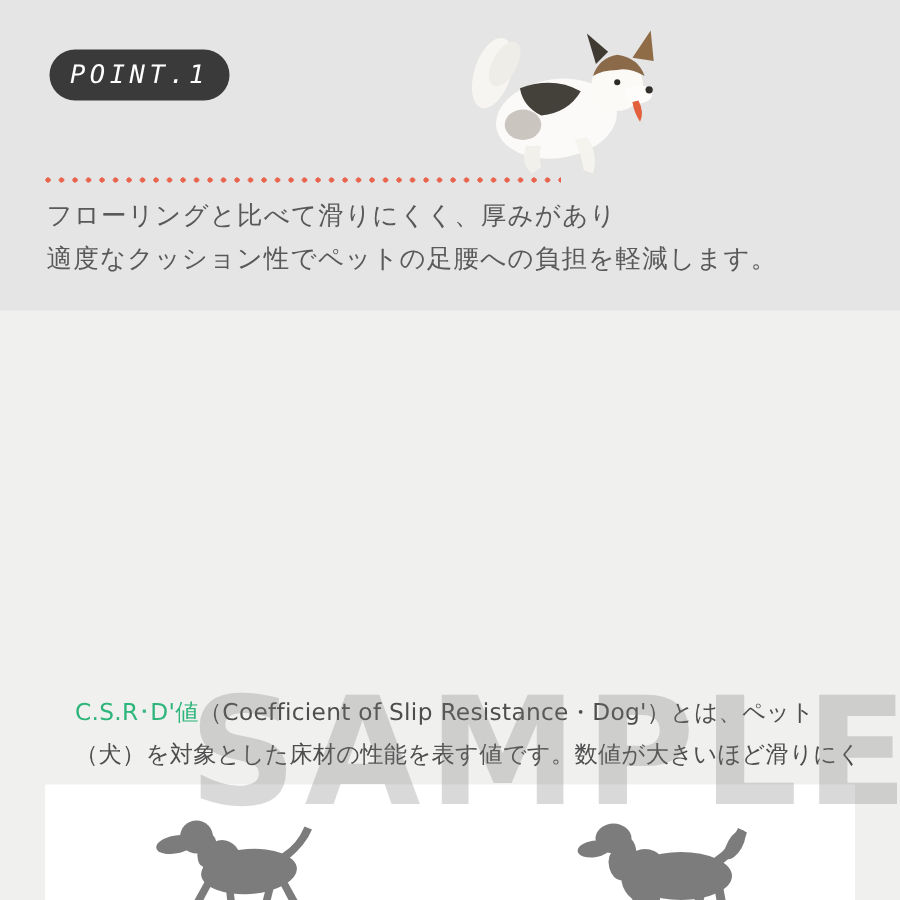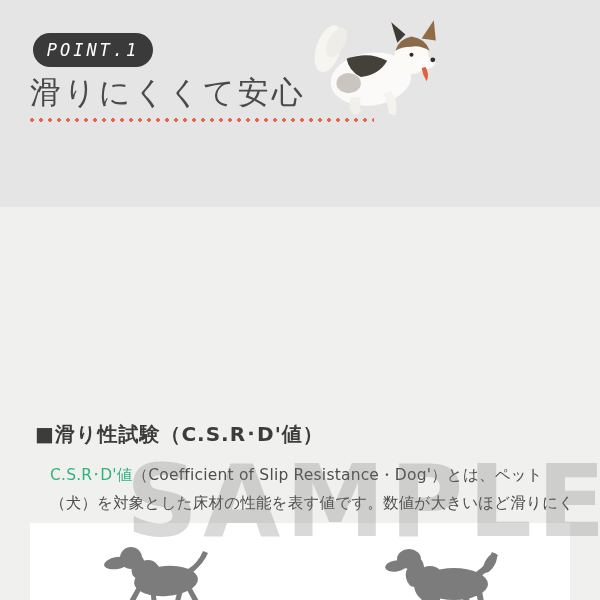--- a/index.html
+++ b/index.html
@@ -36,45 +36,47 @@
   .watermark{position:absolute;left:126px;top:452px;font-size:100px;font-weight:bold;
              color:rgba(120,120,120,0.28);letter-spacing:5px;line-height:1;z-index:5;
              pointer-events:none;}
 </style>
 </head>
 <body>
 
 <div class="stage">
 
   <div class="badge">POINT.1</div>
-  <div class="main-title">滑りにくくて安心</div>
 
   <svg class="dog-photo" viewBox="0 0 150 108">
     <ellipse cx="30" cy="32" rx="12" ry="24" transform="rotate(18 30 32)" fill="#f7f5f1"></ellipse>
     <ellipse cx="38" cy="26" rx="8" ry="16" transform="rotate(28 38 26)" fill="#efede7"></ellipse>
     <ellipse cx="72" cy="62" rx="40" ry="26" transform="rotate(-8 72 62)" fill="#fbfaf8"></ellipse>
     <path d="M48,42 Q70,34 88,44 Q80,58 62,60 Q50,54 48,42 Z" fill="#44403a"></path>
     <ellipse cx="50" cy="66" rx="12" ry="10" fill="#8d8678" opacity="0.45"></ellipse>
     <path d="M92,74 Q100,86 96,98 L90,96 Q88,84 84,76 Z" fill="#f5f3ee"></path>
     <path d="M52,80 Q48,92 56,98 L62,94 Q60,86 62,80 Z" fill="#f2f0ea"></path>
     <circle cx="112" cy="40" r="17" fill="#fbfaf7"></circle>
     <path d="M96,34 Q100,22 112,20 Q126,22 130,34 Q120,28 112,30 Q102,30 96,34 Z" fill="#8a6a48"></path>
     <path d="M98,26 L92,6 L106,18 Z" fill="#3f3a32"></path>
     <path d="M122,22 L134,4 L136,24 Z" fill="#8f6c46"></path>
     <circle cx="112" cy="38" r="2" fill="#2e2a26"></circle>
     <ellipse cx="126" cy="46" rx="9" ry="6" fill="#fdfcfa"></ellipse>
     <circle cx="133" cy="43" r="2.4" fill="#33302b"></circle>
     <path d="M126,50 Q130,58 127,64 Q123,58 122,51 Z" fill="#e2603c"></path>
   </svg>
 
   <div class="dotted"></div>
+  <div class="lead">
+    <div>フローリングと比べて滑りにくく、厚みがあり</div>
+    <div>適度なクッション性でペットの足腰への負担を軽減します。</div>
+  </div>
 
   <div class="section">
 
-    <div class="section-title"><span>■</span><span>滑り性試験（C.S.R･D'値）</span></div>
 
     <div class="intro"><span class="term">C.S.R･D'値</span><span>（Coefficient of Slip Resistance・Dog'）とは、ペット（犬）を対象とした床材の性能を表す値です。数値が大きいほど滑りにくいことを示します。</span></div>
 
     <div class="card">
 
       <svg class="dog-left" viewBox="0 0 110 82">
         <g fill="#7c7c7c">
           <ellipse cx="17" cy="22" rx="13" ry="6" transform="rotate(-10 17 22)"></ellipse>
           <circle cx="31" cy="17" r="11"></circle>
           <ellipse cx="38" cy="26" rx="6" ry="11" transform="rotate(14 38 26)"></ellipse>

